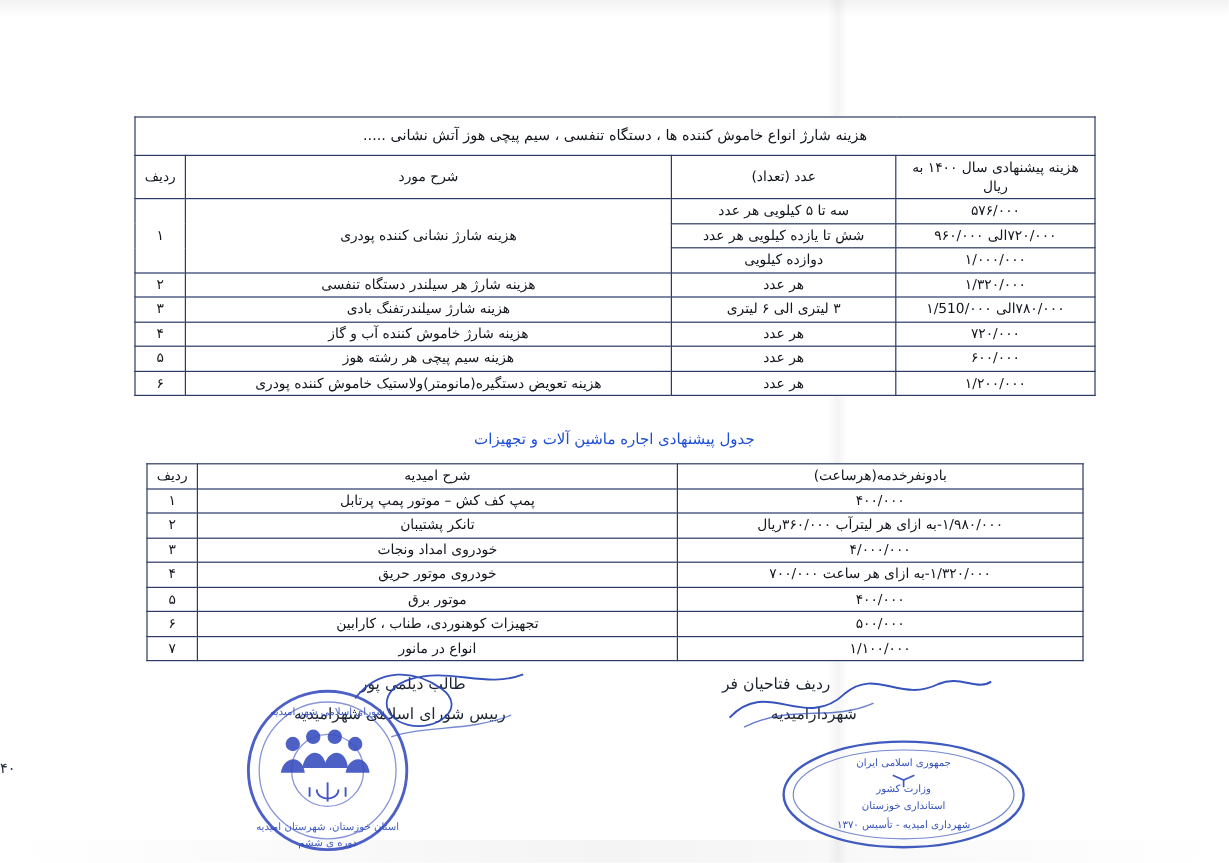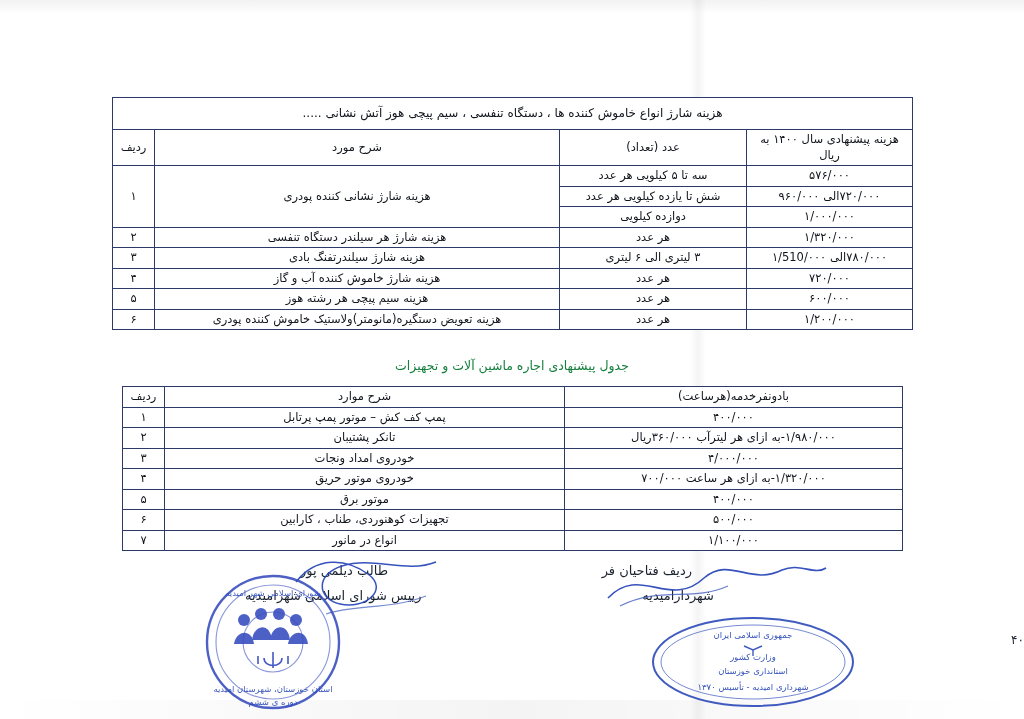--- a/index.html
+++ b/index.html
@@ -85,40 +85,40 @@
   .desc-cell { text-align: center; }
   .desc-left { text-align: right; padding-right: 14px; }
 
   .mid-title {
     position: absolute;
     left: 0;
     top: 358px;
     width: 1024px;
     text-align: center;
     font-size: 12.5px;
-    color: #15803d;
+    color: #1d4ed8;
   }
 
   
   .sig {
     position: absolute;
     font-size: 13px;
     color: #1b2330;
     white-space: nowrap;
   }
   #sig-right-name { right: 332px; top: 563px; }
   #sig-right-role { right: 310px; top: 588px; }
   #sig-left-name  { left: 300px; top: 563px; }
   #sig-left-role  { left: 245px; top: 588px; }
 
   .page-num {
     position: absolute;
     left: 0; top: 633px;
     width: 1024px;
-    text-align: right;
+    text-align: left;
     font-size: 12px;
     color: #1b2330;
   }
 
   
   .ink { position: absolute; pointer-events: none; }
 
   
   .stamp { position: absolute; pointer-events: none; }
   .stamp-text {
@@ -205,21 +205,21 @@
 
   <table class="tbl" id="table2">
     <colgroup>
       <col class="c2-price">
         <col class="c2-desc">
         <col class="c2-row">
     </colgroup>
     <tbody>
       <tr>
         <th>بادونفرخدمه(هرساعت)</th>
-        <th>شرح موارد</th>
+        <th>شرح امیدیه</th>
         <th>ردیف</th>
       </tr>
       <tr>
         <td class="price-cell">۴۰۰/۰۰۰</td>
         <td class="desc-left">پمپ کف کش – موتور پمپ پرتابل</td>
         <td class="row-cell">۱</td>
       </tr>
       <tr>
         <td class="price-cell">۱/۹۸۰/۰۰۰-به ازای هر لیترآب ۳۶۰/۰۰۰ریال</td>
         <td class="desc-left">تانکر پشتیبان</td>

